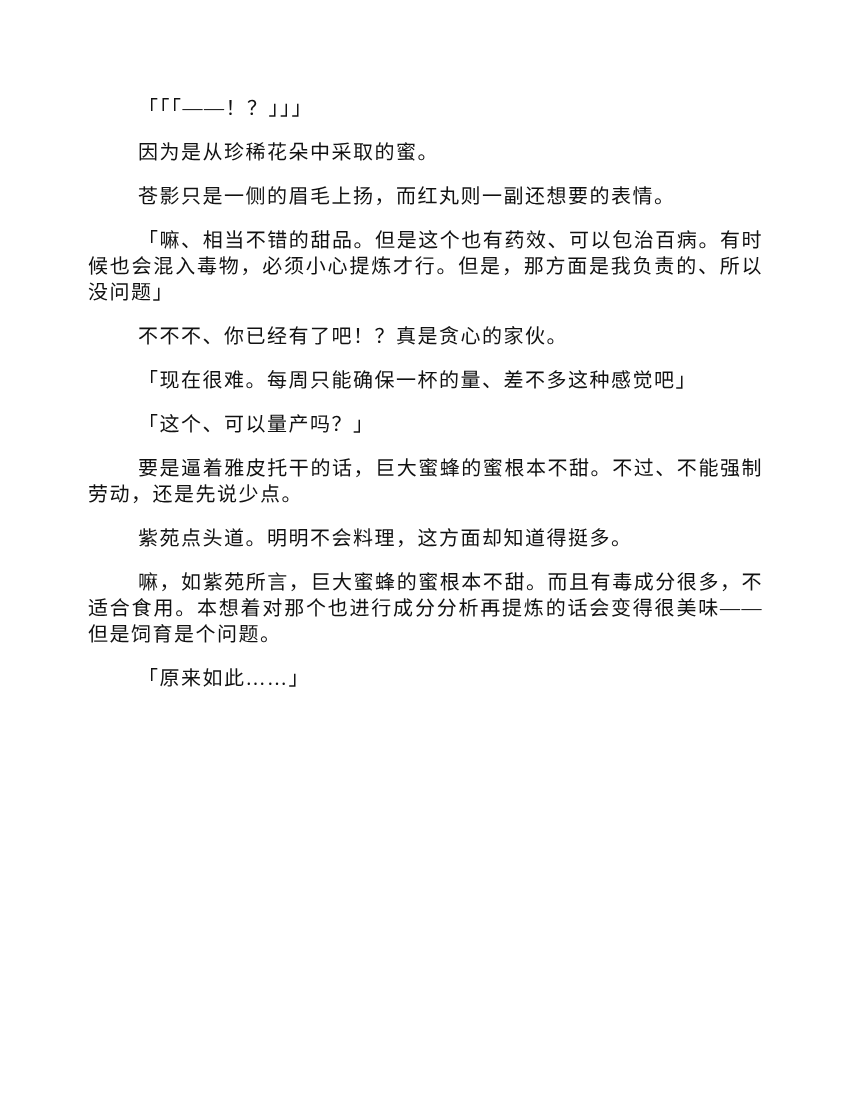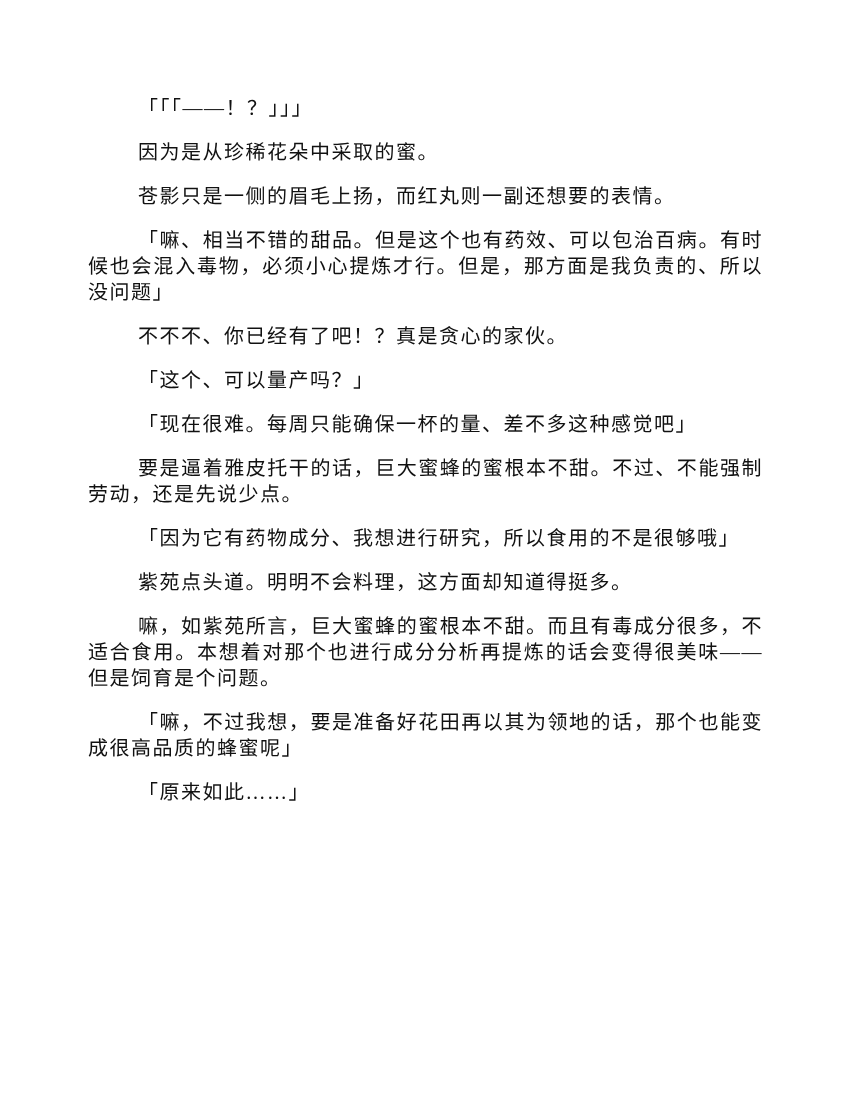--- a/index.html
+++ b/index.html
@@ -33,21 +33,19 @@
 </style>
 </head>
 <body>
 
 <div class="doc-page">
   <p class="para">「「「——！？」」」</p>
   <p class="para">因为是从珍稀花朵中采取的蜜。</p>
   <p class="para">苍影只是一侧的眉毛上扬，而红丸则一副还想要的表情。</p>
   <p class="para">「嘛、相当不错的甜品。但是这个也有药效、可以包治百病。有时候也会混入毒物，必须小心提炼才行。但是，那方面是我负责的、所以没问题」</p>
   <p class="para">不不不、你已经有了吧！？真是贪心的家伙。</p>
+  <p class="para">「现在很难。每周只能确保一杯的量、差不多这种感觉吧」</p>
   <p class="para">「这个、可以量产吗？」</p>
-  <p class="para">「现在很难。每周只能确保一杯的量、差不多这种感觉吧」</p>
   <p class="para">要是逼着雅皮托干的话，巨大蜜蜂的蜜根本不甜。不过、不能强制劳动，还是先说少点。</p>
-  <p class="para">「因为它有药物成分、我想进行研究，所以食用的不是很够哦」</p>
   <p class="para">紫苑点头道。明明不会料理，这方面却知道得挺多。</p>
   <p class="para">嘛，如紫苑所言，巨大蜜蜂的蜜根本不甜。而且有毒成分很多，不适合食用。本想着对那个也进行成分分析再提炼的话会变得很美味——但是饲育是个问题。</p>
-  <p class="para">「嘛，不过我想，要是准备好花田再以其为领地的话，那个也能变成很高品质的蜂蜜呢」</p>
   <p class="para">「原来如此……」</p>
 </div>
 
 </body></html>

